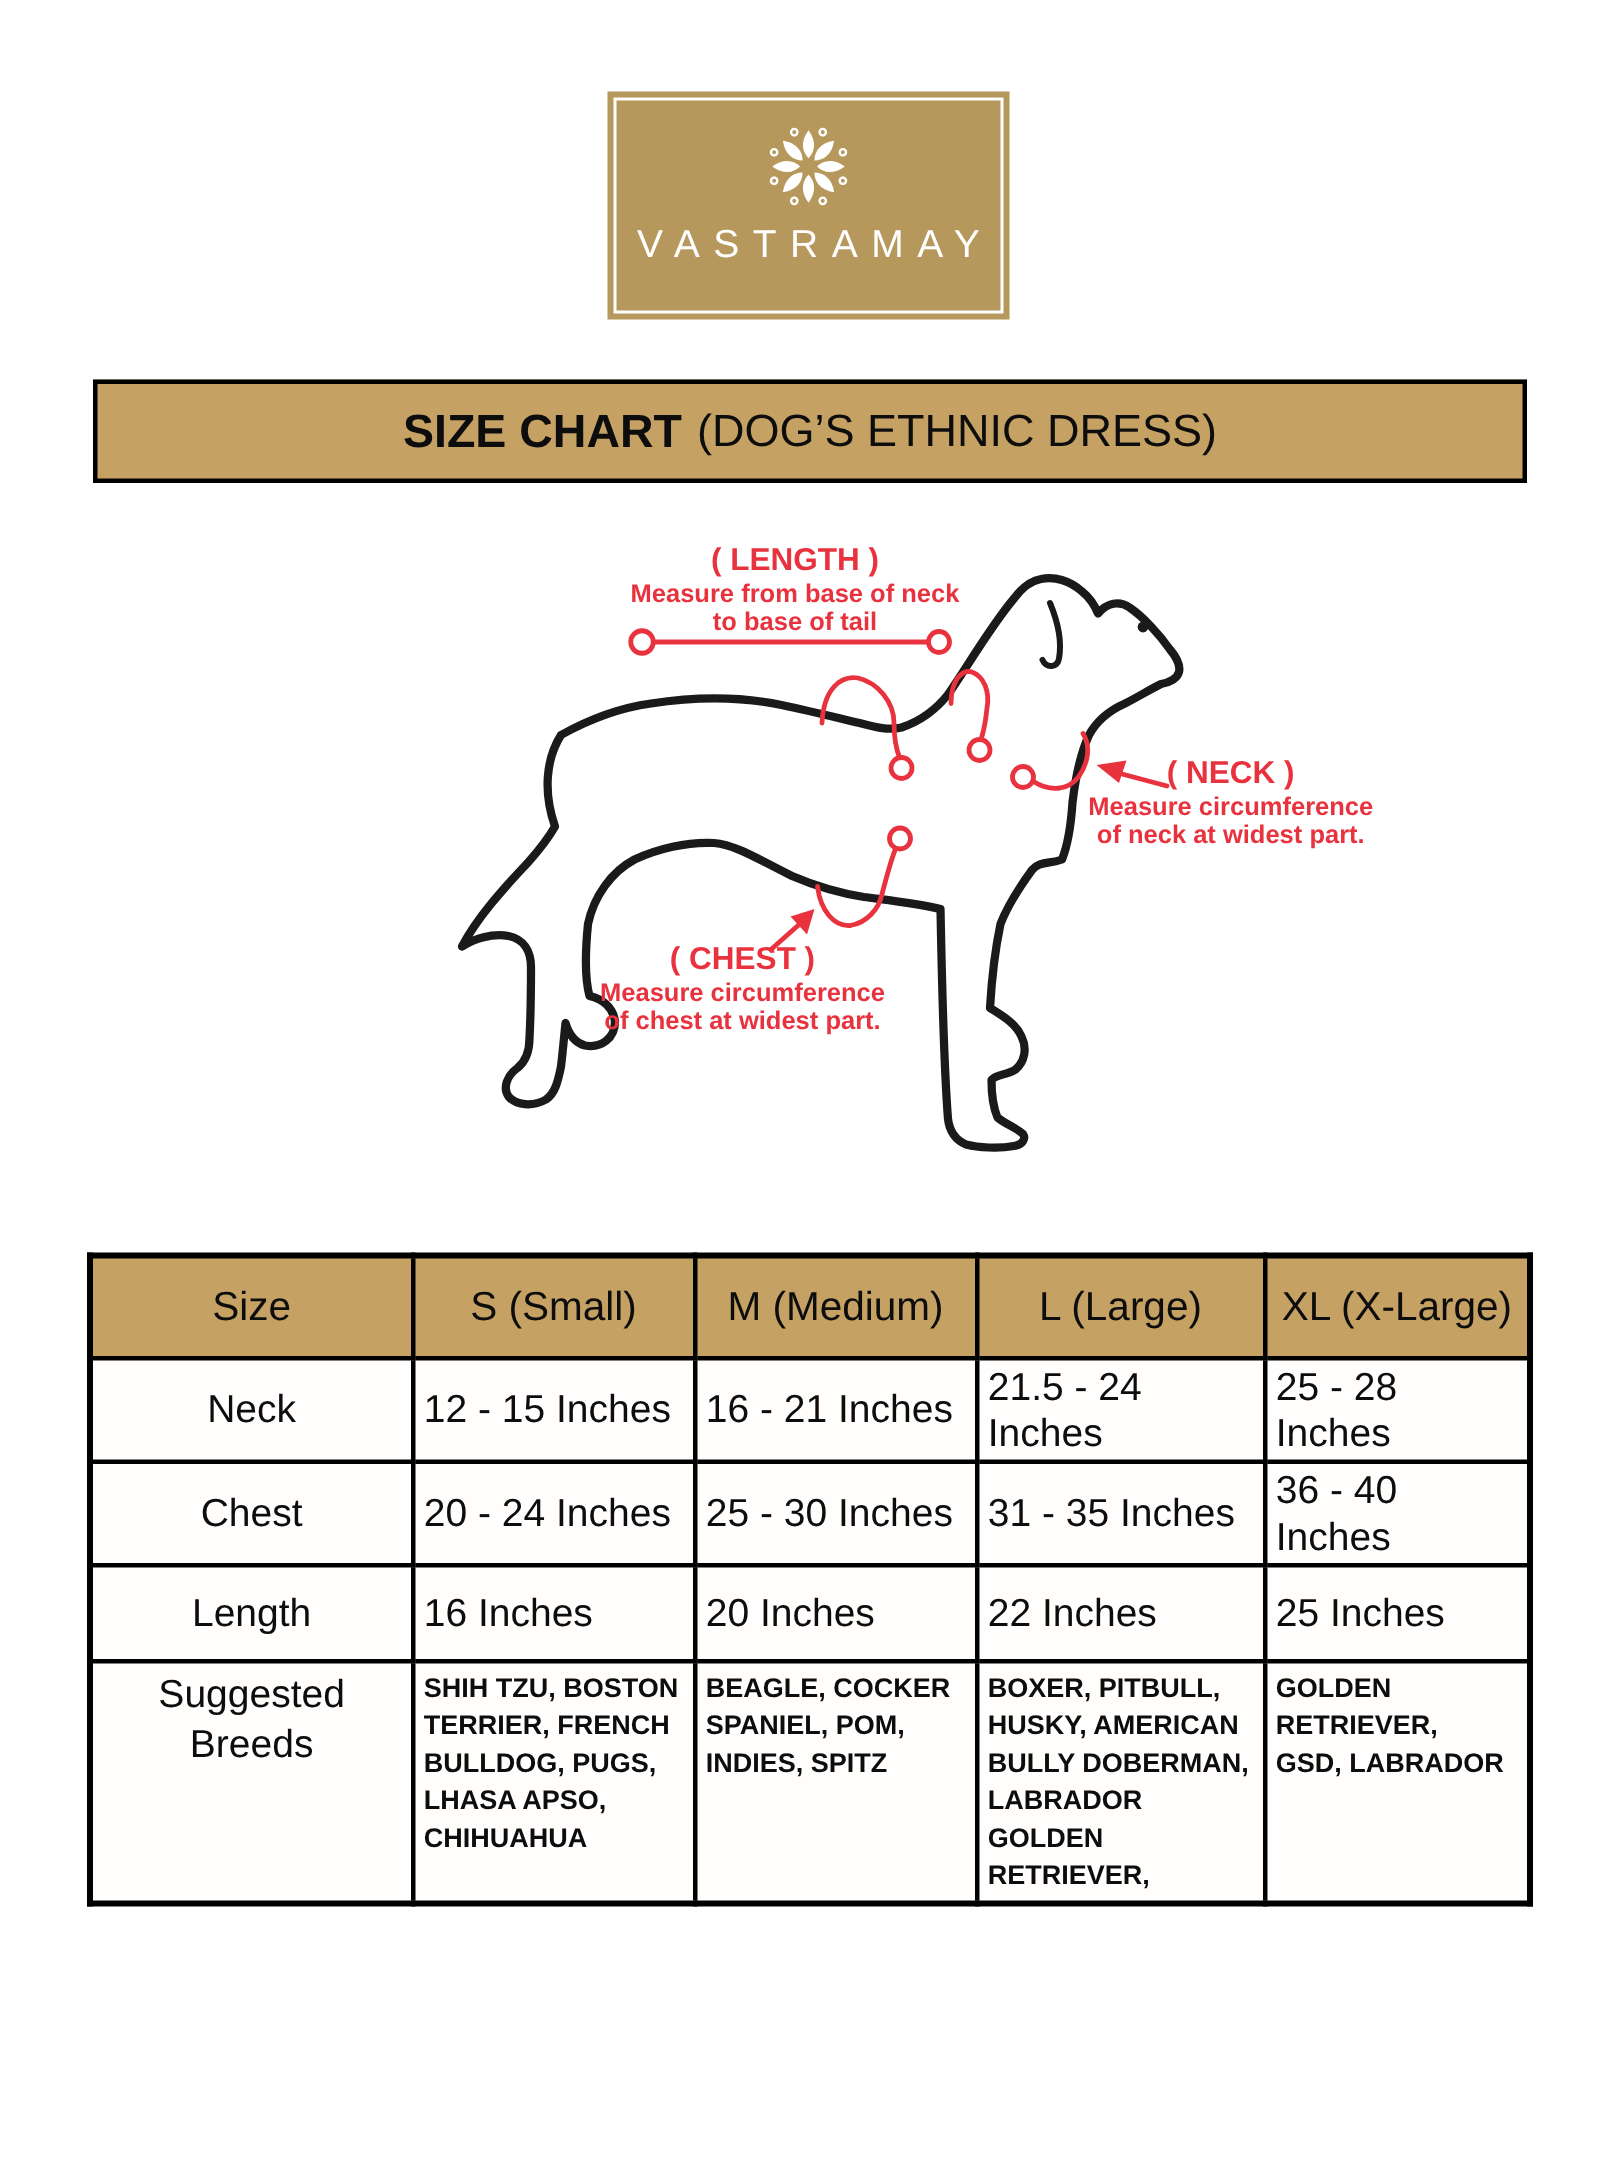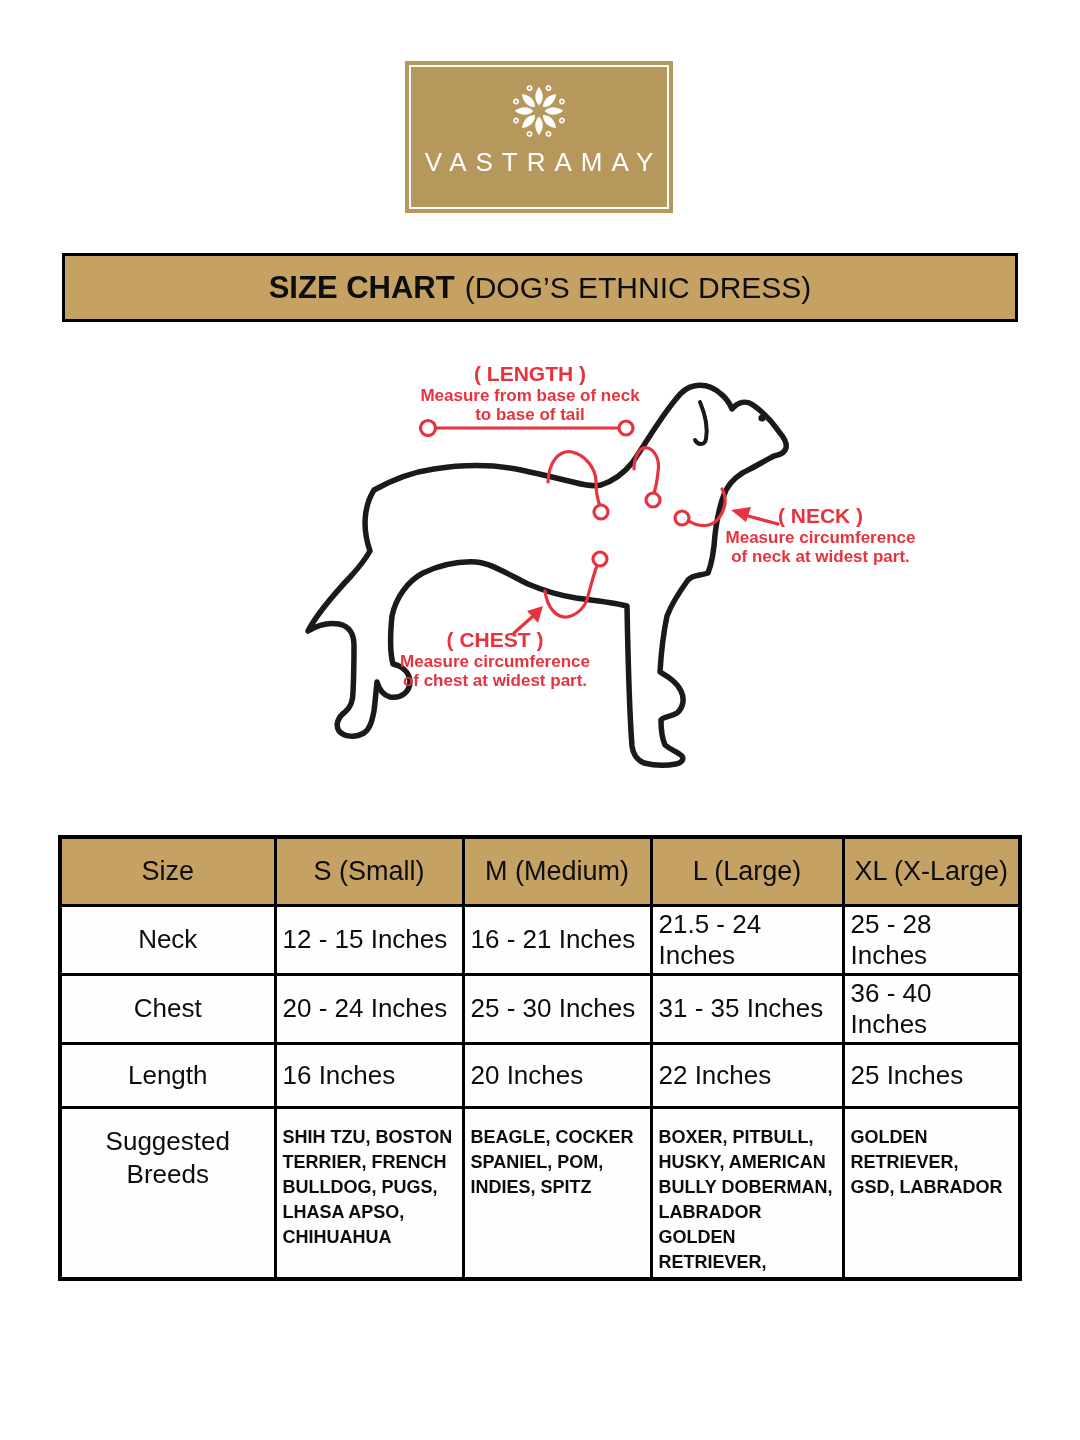--- a/index.html
+++ b/index.html
@@ -33,21 +33,21 @@
     position:absolute;left:58px;top:835px;width:960px;
     border-collapse:collapse;table-layout:fixed;
     border:4px solid #000;
   }
   .size-table th,.size-table td{
     border:3px solid #000;vertical-align:middle;
     font-weight:400;color:#0d0d0d;padding:2px 6px;box-sizing:border-box;
   }
   .size-table thead th{background:#c5a263;height:68px;font-size:27px;}
   .row-mid td,.row-mid th{height:64px;font-size:26px;background:#fffefc;}
-  .row-breeds td,.row-breeds th{height:162px;vertical-align:top;padding-top:16px;background:#fffefc;}
+  .row-breeds td,.row-breeds th{height:162px;vertical-align:top;padding-top:4px;background:#fffefc;}
   .row-breeds th{font-size:26px;line-height:33px;white-space:pre-line;font-weight:400;}
   .row-breeds td{font-size:18px;font-weight:700;line-height:25px;white-space:pre-line;margin-top:41px;}
 </style>
 </head>
 <body>
 
 <div class="canvas">
 
   <div class="logo-box">
     <div class="logo-frame">

